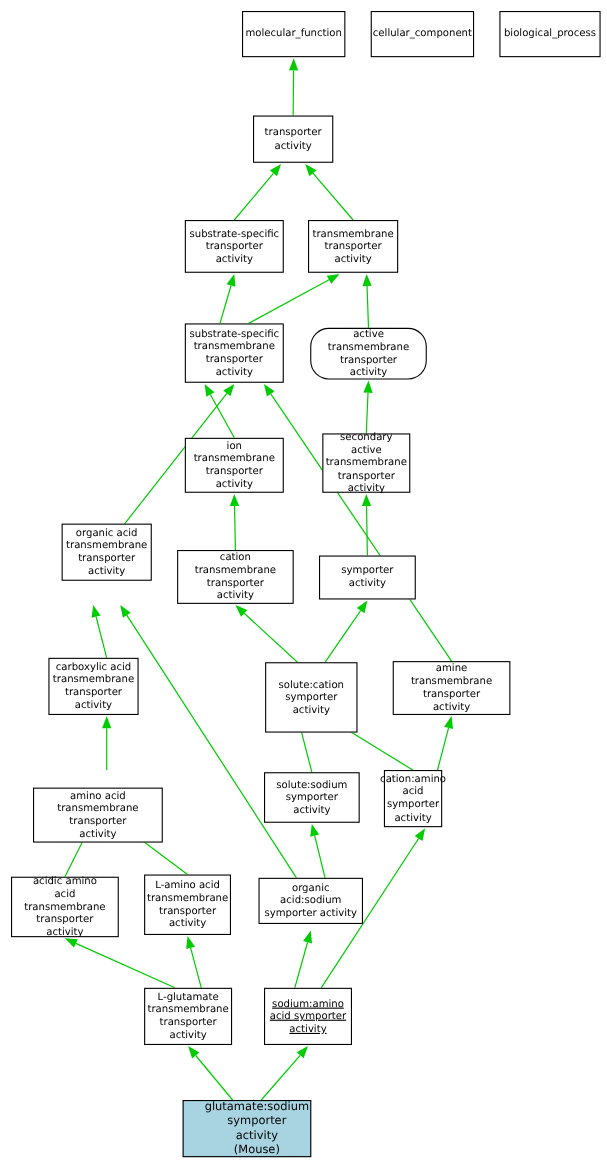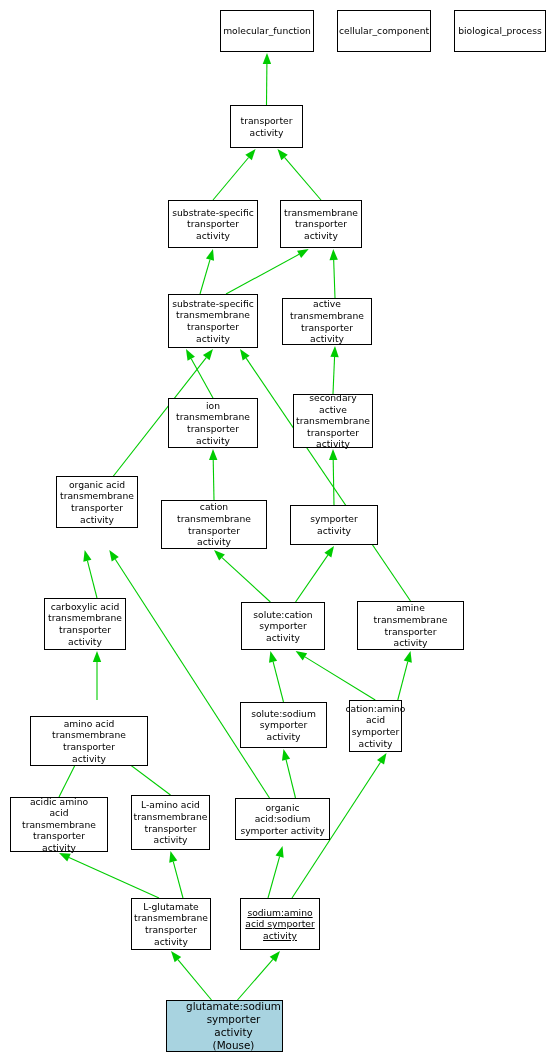--- a/index.html
+++ b/index.html
@@ -119,21 +119,21 @@
       <div class="node" style="left: 168px; top: 200px; width: 90px; height: 48px;">substrate-specific
 transporter
 activity</div>
       <div class="node" style="left: 280px; top: 200px; width: 82px; height: 48px;">transmembrane
 transporter
 activity</div>
       <div class="node" style="left: 168px; top: 294px; width: 90px; height: 54px;">substrate-specific
 transmembrane
 transporter
 activity</div>
-      <div class="node" style="left: 282px; top: 298px; width: 90px; height: 47px;">active transmembrane
+      <div class="node" style="left: 282px; top: 298px; width: 106px; height: 47px; border-radius: 17px;">active transmembrane
 transporter
 activity</div>
       <div class="node" style="left: 168px; top: 398px; width: 90px; height: 50px;">ion transmembrane
 transporter
 activity</div>
       <div class="node" style="left: 293px; top: 394px; width: 80px; height: 54px;">secondary active
 transmembrane
 transporter
 activity</div>
       <div class="node" style="left: 56px; top: 476px; width: 82px; height: 52px;">organic acid
@@ -141,21 +141,21 @@
 transporter
 activity</div>
       <div class="node" style="left: 161px; top: 500px; width: 106px; height: 49px;">cation transmembrane
 transporter
 activity</div>
       <div class="node" style="left: 290px; top: 505px; width: 88px; height: 40px;">symporter activity</div>
       <div class="node" style="left: 44px; top: 598px; width: 82px; height: 52px;">carboxylic acid
 transmembrane
 transporter
 activity</div>
-      <div class="node" style="left: 241px; top: 602px; width: 84px; height: 48px;">solute:cation
+      <div class="node" style="left: 241px; top: 602px; width: 84px; height: 64px;">solute:cation
 symporter activity</div>
       <div class="node" style="left: 357px; top: 601px; width: 107px; height: 49px;">amine transmembrane
 transporter
 activity</div>
       <div class="node" style="left: 30px; top: 700px; width: 118px; height: 50px; margin-top: 16px;">amino acid transmembrane
 transporter
 activity</div>
       <div class="node" style="left: 240px; top: 702px; width: 87px; height: 46px;">solute:sodium
 symporter activity</div>
       <div class="node" style="left: 349px; top: 700px; width: 53px; height: 52px;">cation:amino

